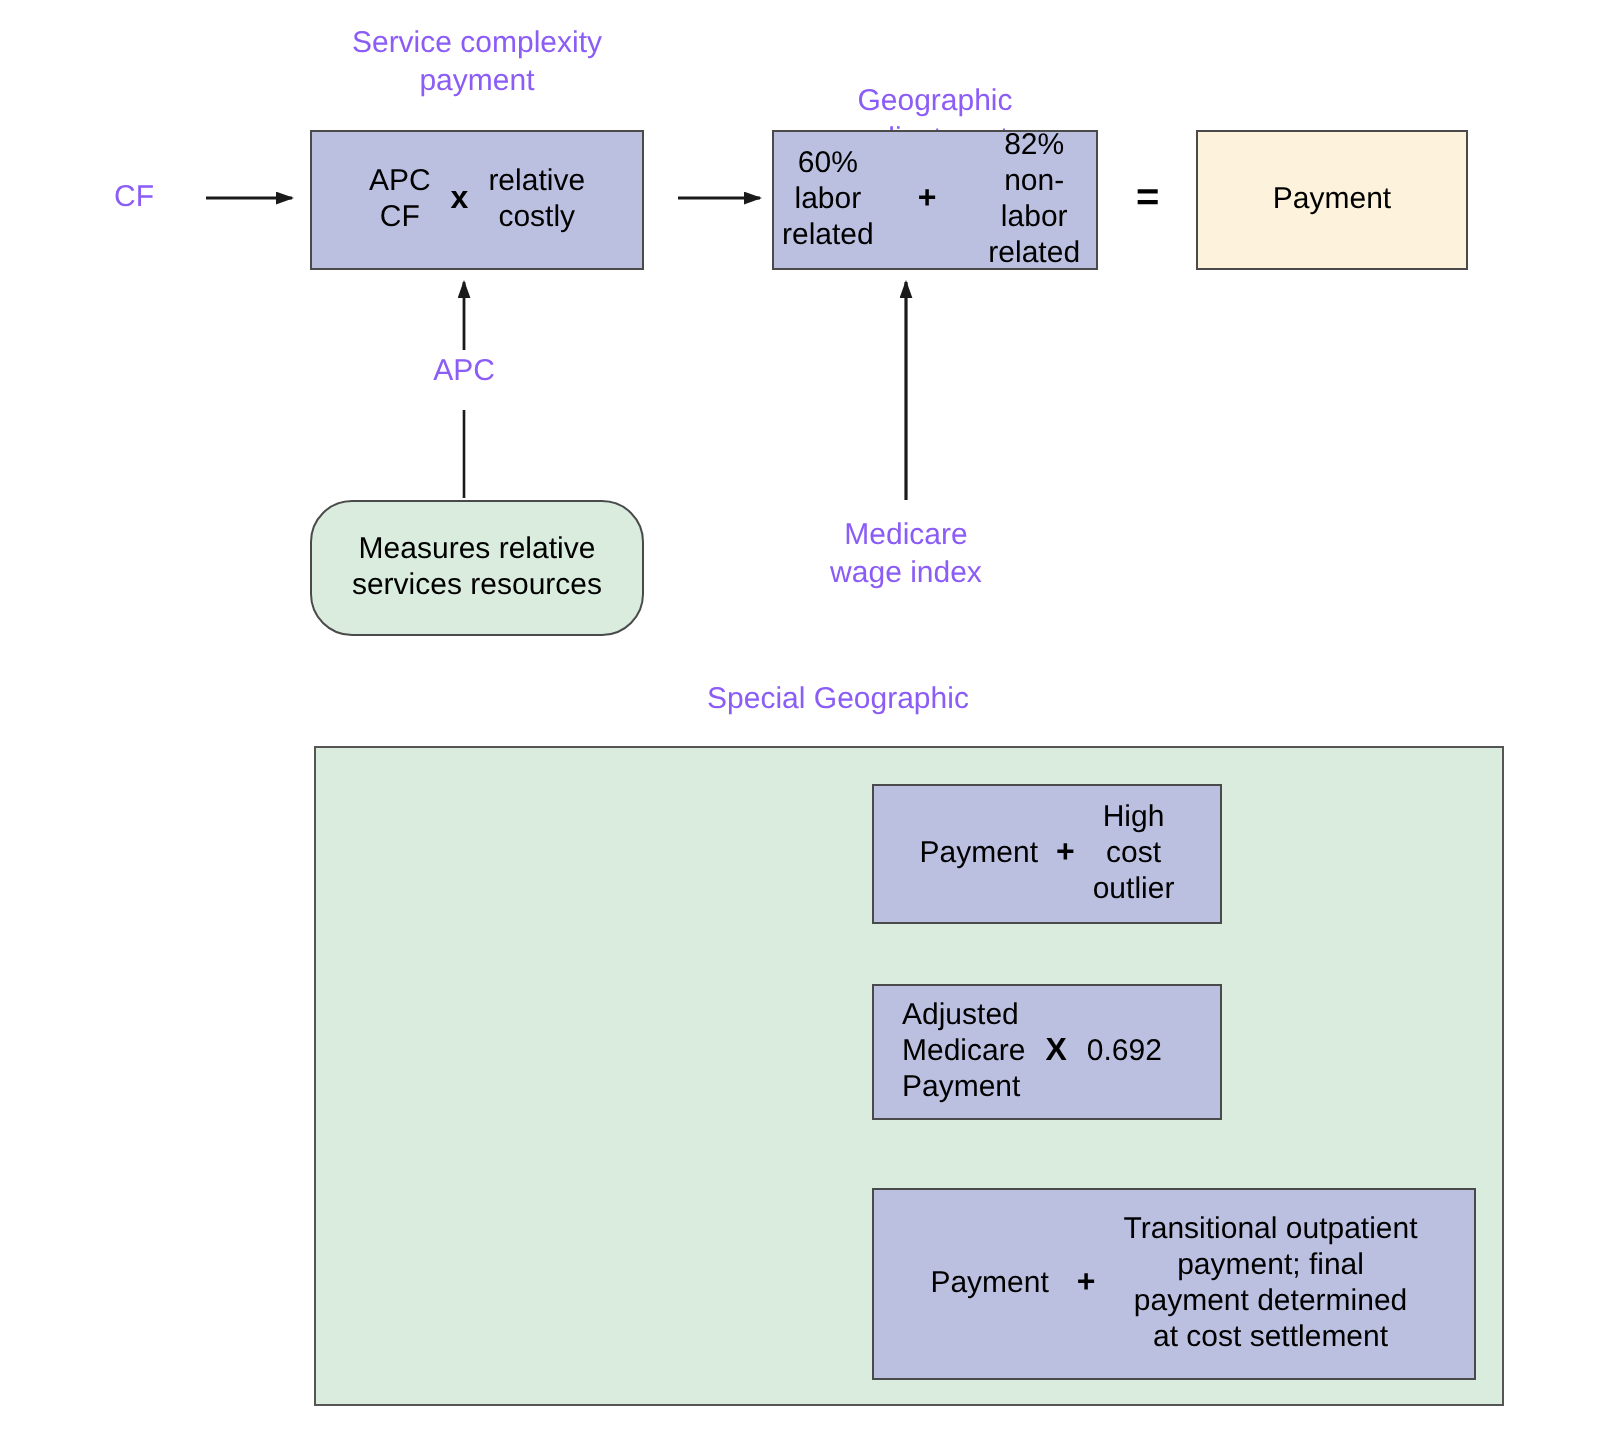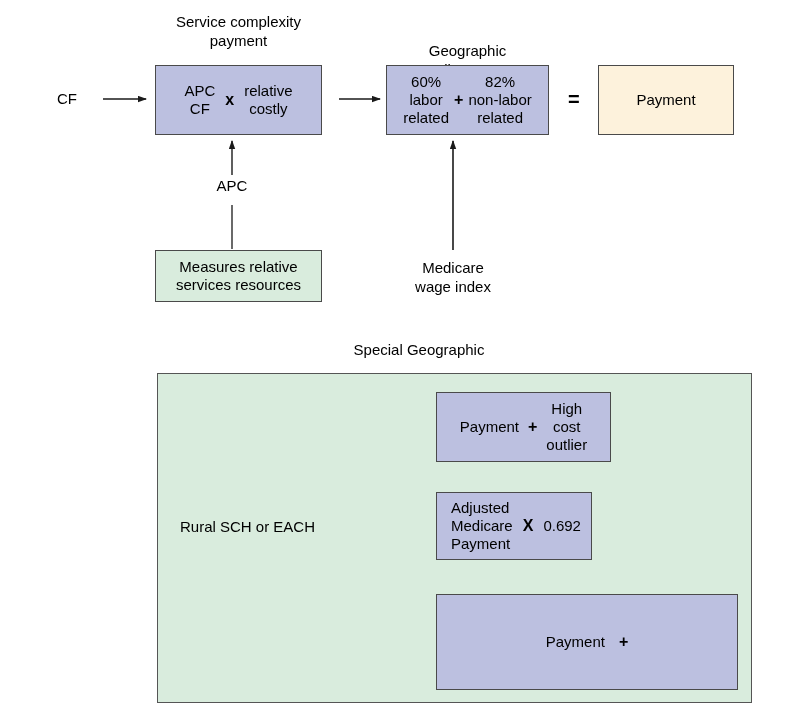--- a/index.html
+++ b/index.html
@@ -35,21 +35,21 @@
   .container-green {
     position: absolute;
     box-sizing: border-box;
     background: #d9ecdd;
     border: 1.5px solid #555555;
   }
   .label {
     position: absolute;
     font-size: 15px;
     line-height: 19px;
-    color: #000000;
+    color: #8b5cf6;
     white-space: pre-line;
   }
   .label.center { text-align: center; }
   .cell {
     font-size: 15px;
     line-height: 18px;
     text-align: center;
     white-space: pre-line;
   }
   .op {
@@ -118,40 +118,40 @@
     <div class="row-flex">
       <span class="cell">APC
 CF</span>
       <span class="op">x</span>
       <span class="cell">relative
 costly</span>
     </div>
   </div>
 
   <div class="box purple" style="left:386px; top:65px; width:163px; height:70px;">
-    <div class="row-flex" style="gap:5px; padding:0 4px;justify-content:center;">
+    <div class="row-flex" style="gap:22px; padding:0 4px;justify-content:center;">
       <span class="cell">60%
 labor
 related</span>
       <span class="op">+</span>
       <span class="cell">82%
 non-labor
 related</span>
     </div>
   </div>
 
   <div class="op-eq" style="left:568px; top:88px;">=</div>
 
   <div class="box cream" style="left:598px; top:65px; width:136px; height:70px;">
     <span class="cell">Payment</span>
   </div>
 
   <div class="label center" style="left:202px; top:176px; width:60px;">APC</div>
 
-  <div class="box green" style="left:155px; top:250px; width:167px; height:52px;">
+  <div class="box green" style="left:155px; top:250px; width:167px; height:68px;border-radius:21px;">
     <span class="cell">Measures relative
 services resources</span>
   </div>
 
   <div class="label center" style="left:393px; top:258px; width:120px;">Medicare
 wage index</div>
 
   <div class="label center" style="left:348px; top:340px; width:160px; margin-left:-9px;">Special Geographic</div>
 
   <div class="container-green" style="left:157px; top:373px; width:595px; height:330px;"></div>
@@ -160,33 +160,36 @@
   <div class="box purple" style="left:436px; top:392px; width:175px; height:70px;">
     <div class="row-flex" style="gap:9px;">
       <span class="cell">Payment</span>
       <span class="op">+</span>
       <span class="cell">High
 cost
 outlier</span>
     </div>
   </div>
 
-  <div class="label" style="left:180px; top:517px; width:190px;">Rural SCH or EACH</div>
 
-  <div class="box purple" style="left:436px; top:492px; width:156px; height:68px;">
+  <div class="box purple" style="left:436px; top:492px; width:175px; height:68px;">
     <div class="row-flex" style="gap:10px; justify-content:flex-start; padding-left:14px;">
       <span class="cell" style="text-align:left;">Adjusted
 Medicare
 Payment</span>
       <span class="op">X</span>
       <span class="cell">0.692</span>
     </div>
   </div>
 
 
   <div class="box purple" style="left:436px; top:594px; width:302px; height:96px;">
     <div class="row-flex" style="gap:14px;">
       <span class="cell">Payment</span>
       <span class="op">+</span>
+      <span class="cell">Transitional outpatient
+payment; final
+payment determined
+at cost settlement</span>
     </div>
   </div>
 
 </div>
 
 </body></html>

